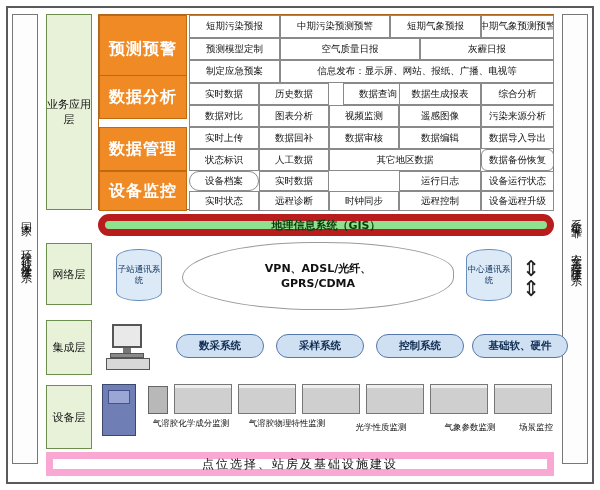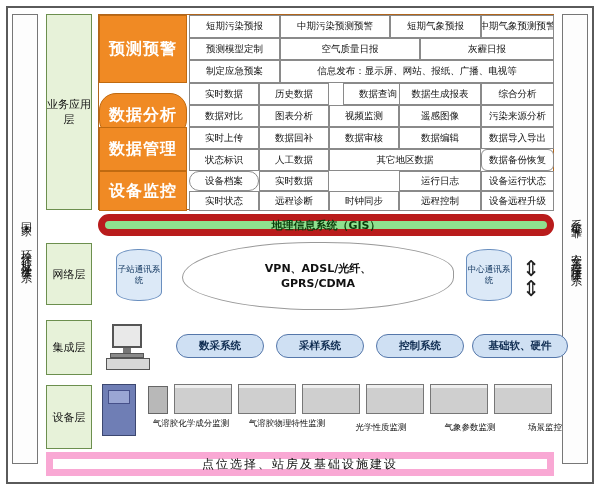--- a/index.html
+++ b/index.html
@@ -325,21 +325,21 @@
     <div class="cell" style="left:291px; top:0; width:91px; height:23px;">短期气象预报</div>
     <div class="cell" style="left:382px; top:0; width:73px; height:23px;">中期气象预测预警</div>
 
     <div class="cell" style="left:90px; top:23px; width:91px; height:22px;">预测模型定制</div>
     <div class="cell" style="left:181px; top:23px; width:140px; height:22px;">空气质量日报</div>
     <div class="cell" style="left:321px; top:23px; width:134px; height:22px;">灰霾日报</div>
 
     <div class="cell" style="left:90px; top:45px; width:91px; height:23px;">制定应急预案</div>
     <div class="cell" style="left:181px; top:45px; width:274px; height:23px;">信息发布：显示屏、网站、报纸、广播、电视等</div>
 
-    <div class="biz-group-name" style="top:78px; height:44px;border-radius:17px;">
+    <div class="biz-group-name" style="top:60px; height:44px;">
       <span>数据分析</span>
     </div>
     <div class="cell" style="left:90px; top:68px; width:70px; height:22px;">实时数据</div>
     <div class="cell" style="left:160px; top:68px; width:70px; height:22px;">历史数据</div>
     <div class="cell" style="left:244px; top:68px; width:70px; height:22px;">数据查询</div>
     <div class="cell" style="left:300px; top:68px; width:82px; height:22px;">数据生成报表</div>
     <div class="cell" style="left:382px; top:68px; width:73px; height:22px;">综合分析</div>
 
     <div class="cell" style="left:90px; top:90px; width:70px; height:22px;">数据对比</div>
     <div class="cell" style="left:160px; top:90px; width:70px; height:22px;">图表分析</div>
@@ -415,19 +415,19 @@
     <div class="rack" style="left:140px;"></div>
     <div class="rack" style="left:204px;"></div>
     <div class="rack" style="left:268px;"></div>
     <div class="rack" style="left:332px;"></div>
     <div class="rack" style="left:396px;"></div>
 
     <div class="dev-caption" style="left:46px; top:36px; width:94px;">气溶胶化学成分监测</div>
     <div class="dev-caption" style="left:142px; top:36px; width:94px;">气溶胶物理特性监测</div>
     <div class="dev-caption" style="left:238px; top:40px; width:90px;">光学性质监测</div>
     <div class="dev-caption" style="left:324px; top:40px; width:96px;">气象参数监测</div>
-    <div class="dev-caption" style="left:414px; top:40px; width:66px;">场景监控</div>
+    <div class="dev-caption" style="left:405px; top:40px; width:66px;">场景监控</div>
   </div>
 
   <div class="bottom-bar">
     <span>点位选择、站房及基础设施建设</span>
   </div>
 </div>
 
 </body></html>

